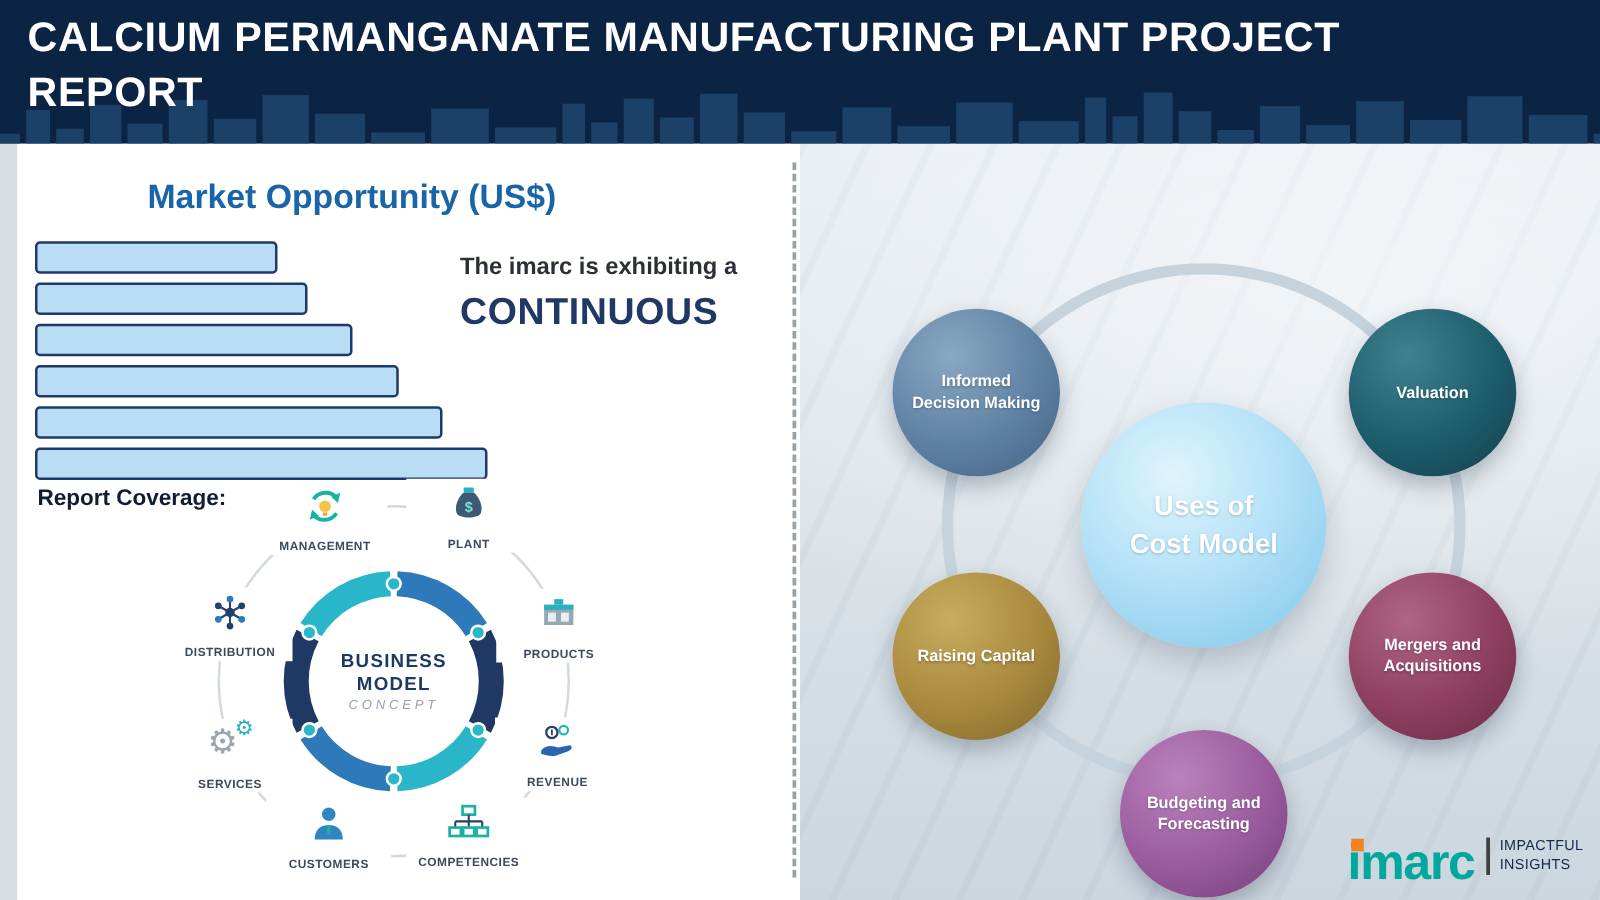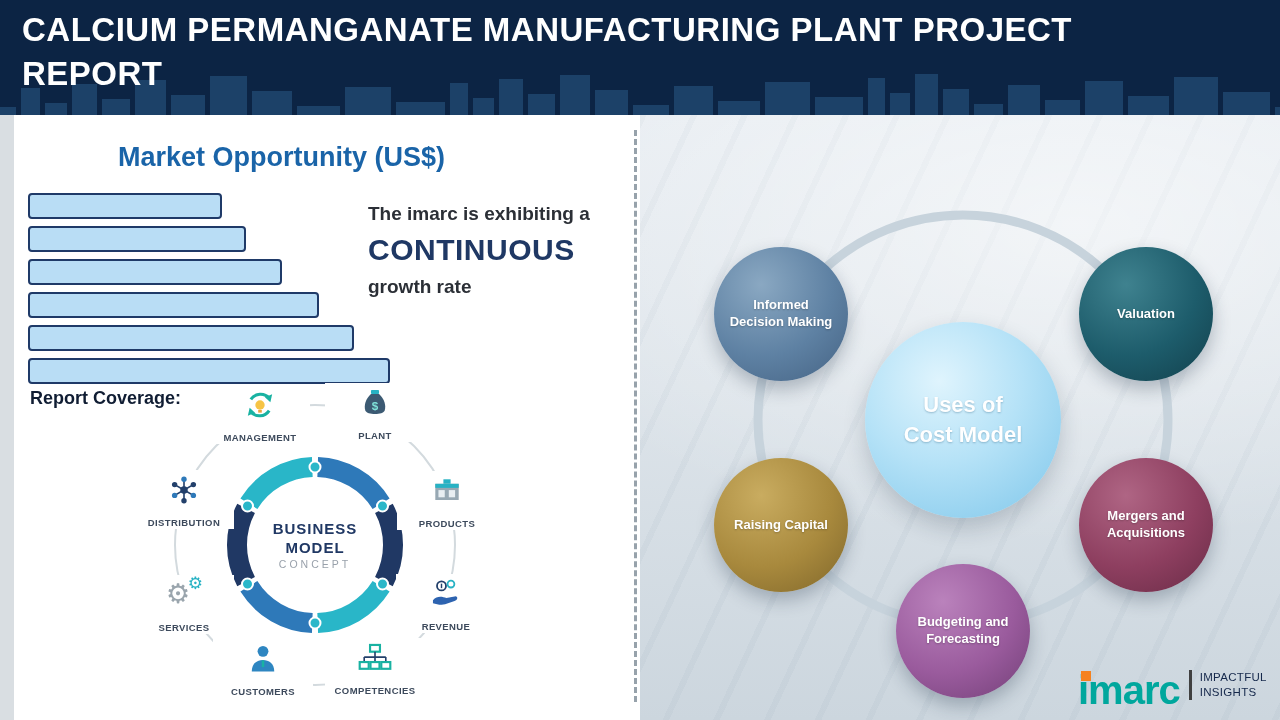--- a/index.html
+++ b/index.html
@@ -31,21 +31,21 @@
   .growth-note{position:absolute;left:354px;top:88px;width:262px;}
   .growth-line{font-size:19px;font-weight:bold;color:#2b2f36;}
   .growth-highlight{font-size:30px;font-weight:bold;color:#1f3864;letter-spacing:.5px;margin:8px 0 9px 0;}
   
   .coverage-label{position:absolute;left:16px;top:273px;font-size:18px;font-weight:bold;color:#101d33;}
   .bm-diagram{position:absolute;left:106px;top:269px;width:400px;height:330px;}
   .bm-diagram svg.bm-rings{position:absolute;left:0;top:0;width:400px;height:330px;}
   .bm-center{position:absolute;left:195px;top:161px;transform:translate(-50%,-50%);
     width:124px;text-align:center;}
   .bm-center .bm-big{font-size:15px;font-weight:bold;color:#203864;letter-spacing:1px;line-height:1.25;}
-  .bm-center .bm-sub{font-size:10.5px;color:#99a1ab;letter-spacing:3px;margin-top:0;}
+  .bm-center .bm-sub{font-size:10.5px;color:#99a1ab;letter-spacing:3px;margin-top:0;font-style:italic;}
   .bm-item{position:absolute;transform:translateX(-50%);width:96px;text-align:center;
     background:#ffffff;padding:1px 2px;}
   .bm-icon{position:relative;width:38px;height:38px;margin:0 auto;display:flex;align-items:center;justify-content:center;}
   .bm-icon svg{width:36px;height:36px;display:block;}
   .bm-label{font-size:9.5px;font-weight:bold;color:#3d4a5c;letter-spacing:.4px;margin-top:8px;}
   .gear{position:absolute;line-height:1;font-family:"DejaVu Sans",sans-serif;}
   .gear-big{font-size:27px;color:#9aa5ad;left:1px;top:4px;}
   .gear-small{font-size:17px;color:#27b2c4;right:0;top:-1px;}
   
   .cm-ring{position:absolute;left:0;top:0;width:640px;height:605px;}
@@ -125,21 +125,20 @@
     <div class="bar" style="width: 214px;"></div>
     <div class="bar" style="width: 250px;"></div>
     <div class="bar" style="width: 287px;"></div>
     <div class="bar" style="width: 322px;"></div>
     <div class="bar" style="width: 358px;"></div>
   </div>
 
   <div class="growth-note">
     <div class="growth-line">The imarc is exhibiting a</div>
     <div class="growth-highlight">CONTINUOUS</div>
-    <div class="growth-line">growth rate</div>
   </div>
 
   <div class="coverage-label">Report Coverage:</div>
 
   <div class="bm-diagram">
     <svg class="bm-rings" viewBox="0 0 400 330">
       <circle cx="195" cy="161" r="140" fill="none" stroke="#d3dade" stroke-width="2"></circle>
       <path d="M197.7 83 A78 78 0 0 1 261.1 119.7" fill="none" stroke="#2e79b9" stroke-width="20"></path>
       <path d="M263.9 124.4 A78 78 0 0 1 263.9 197.6" fill="none" stroke="#203864" stroke-width="20"></path>
       <path d="M261.1 202.3 A78 78 0 0 1 197.7 239" fill="none" stroke="#29b6c8" stroke-width="20"></path>
@@ -276,21 +275,21 @@
     <div>Uses of</div>
     <div>Cost Model</div>
   </div>
 
   <div class="cost-node" style="left: 506px; top: 199px; background: radial-gradient(circle at 35% 28%, rgb(63, 130, 143) 0%, rgb(29, 92, 107) 55%, rgb(18, 63, 75) 100%);">
     <span>Valuation</span>
   </div>
   <div class="cost-node" style="left: 506px; top: 410px; background: radial-gradient(circle at 35% 28%, rgb(175, 101, 132) 0%, rgb(142, 63, 96) 55%, rgb(105, 43, 70) 100%);">
     <span>Mergers and Acquisitions</span>
   </div>
-  <div class="cost-node" style="left: 323px; top: 516px; background: radial-gradient(circle at 35% 28%, rgb(186, 130, 188) 0%, rgb(154, 91, 157) 55%, rgb(114, 63, 119) 100%);">
+  <div class="cost-node" style="left: 323px; top: 536px; background: radial-gradient(circle at 35% 28%, rgb(186, 130, 188) 0%, rgb(154, 91, 157) 55%, rgb(114, 63, 119) 100%);">
     <span>Budgeting and Forecasting</span>
   </div>
   <div class="cost-node" style="left: 141px; top: 410px; background: radial-gradient(circle at 35% 28%, rgb(201, 172, 96) 0%, rgb(168, 137, 61) 55%, rgb(127, 102, 42) 100%);">
     <span>Raising Capital</span>
   </div>
   <div class="cost-node" style="left: 141px; top: 199px; background: radial-gradient(circle at 35% 28%, rgb(138, 168, 194) 0%, rgb(94, 129, 163) 55%, rgb(68, 98, 131) 100%);">
     <span>Informed Decision Making</span>
   </div>
 </div>
 

